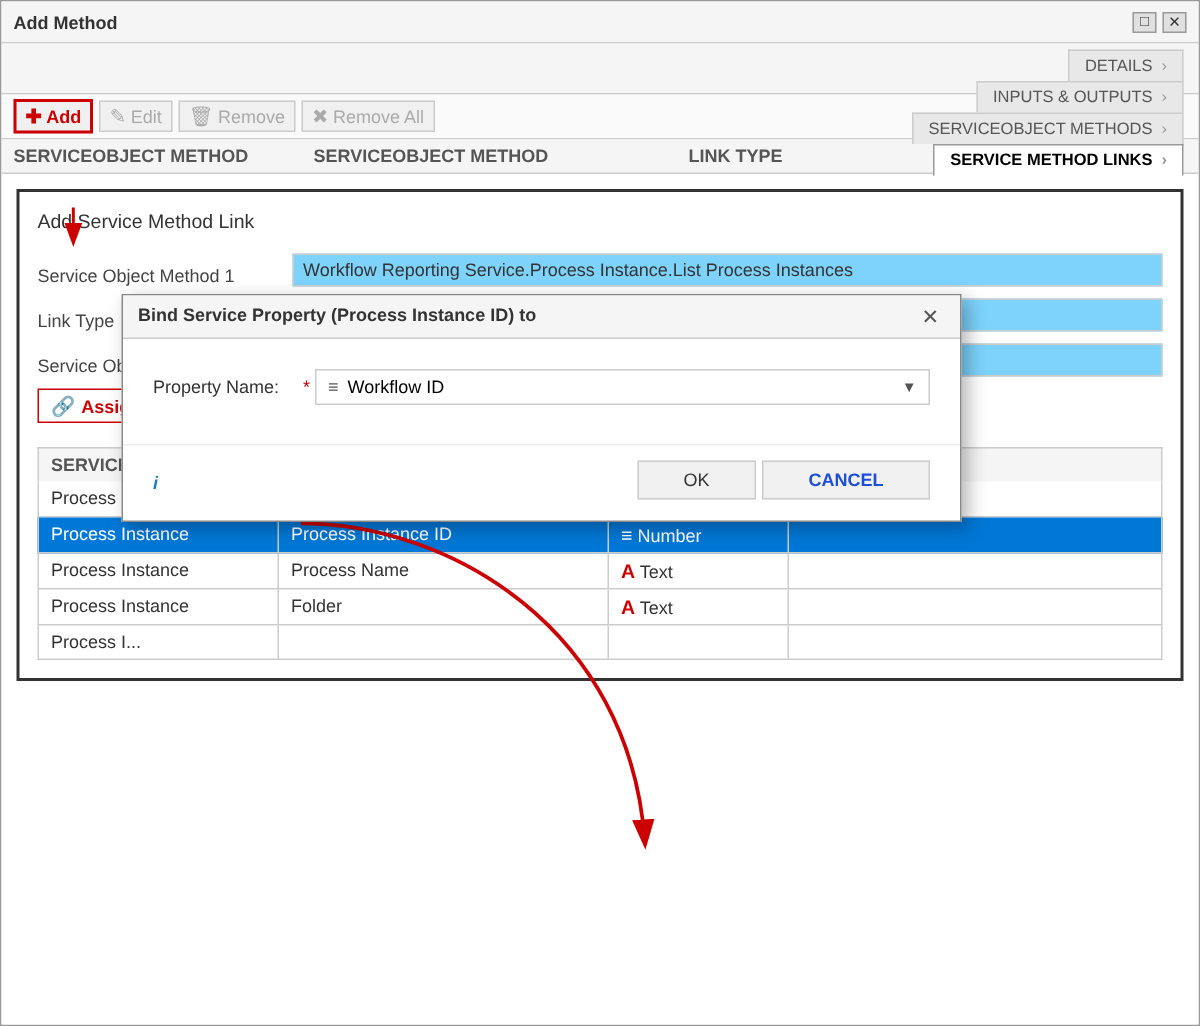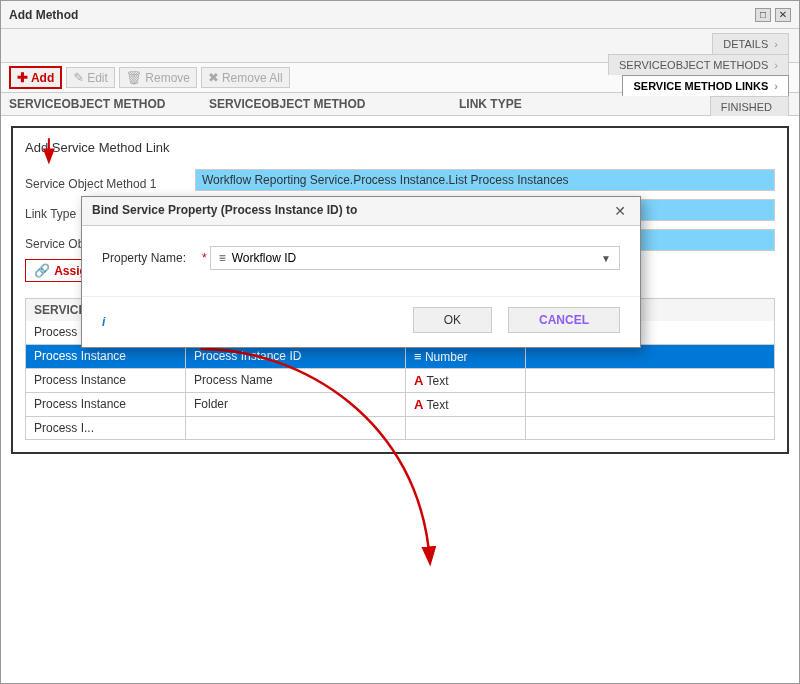--- a/index.html
+++ b/index.html
@@ -299,21 +299,21 @@
       padding: 5px 30px;
       border: 1px solid #ccc;
       background: #f0f0f0;
       cursor: pointer;
       font-size: 12px;
       color: #333;
     }
 
     .dialog-btn.cancel-btn {
       font-weight: bold;
-      color: #8b5cf6;
+      color: #1d4ed8;
     }
 
     
     .red-arrow-svg {
       position: absolute;
       top: 0; left: 0;
       width: 100%; height: 100%;
       pointer-events: none;
       z-index: 5;
     }
@@ -326,20 +326,21 @@
   <div class="title-bar">
     <span class="title-bar-title">Add Method</span>
     <div class="title-bar-controls">
       <div class="title-btn">□</div>
       <div class="title-btn">✕</div>
     </div>
   </div>
 
   <div class="tabs-bar">
     <div class="tab">DETAILS</div>
+    <div class="tab">INPUTS &amp; OUTPUTS</div>
     <div class="tab">SERVICEOBJECT METHODS</div>
     <div class="tab active">SERVICE METHOD LINKS</div>
     <div class="tab">FINISHED</div>
   </div>
 
   <div class="toolbar">
     <button class="toolbar-btn add-btn">
       <span class="icon">✚</span>
       <span>Add</span>
     </button>
@@ -460,21 +461,21 @@
             <div class="select-value">
               <span style="color:#555;">≡</span>
               <span>Workflow ID</span>
             </div>
             <span class="chevron">▼</span>
           </div>
         </div>
       </div>
       <div class="dialog-footer">
         <span class="info-icon"><i>i</i></span>
-        <div style="display:flex; gap:16px; margin-left:auto;">
+        <div style="display:flex; gap:4px; margin-left:auto;">
           <button class="dialog-btn">OK</button>
           <button class="dialog-btn cancel-btn">CANCEL</button>
         </div>
       </div>
     </div>
 
   </div>
 </div>
 
 </body></html>

